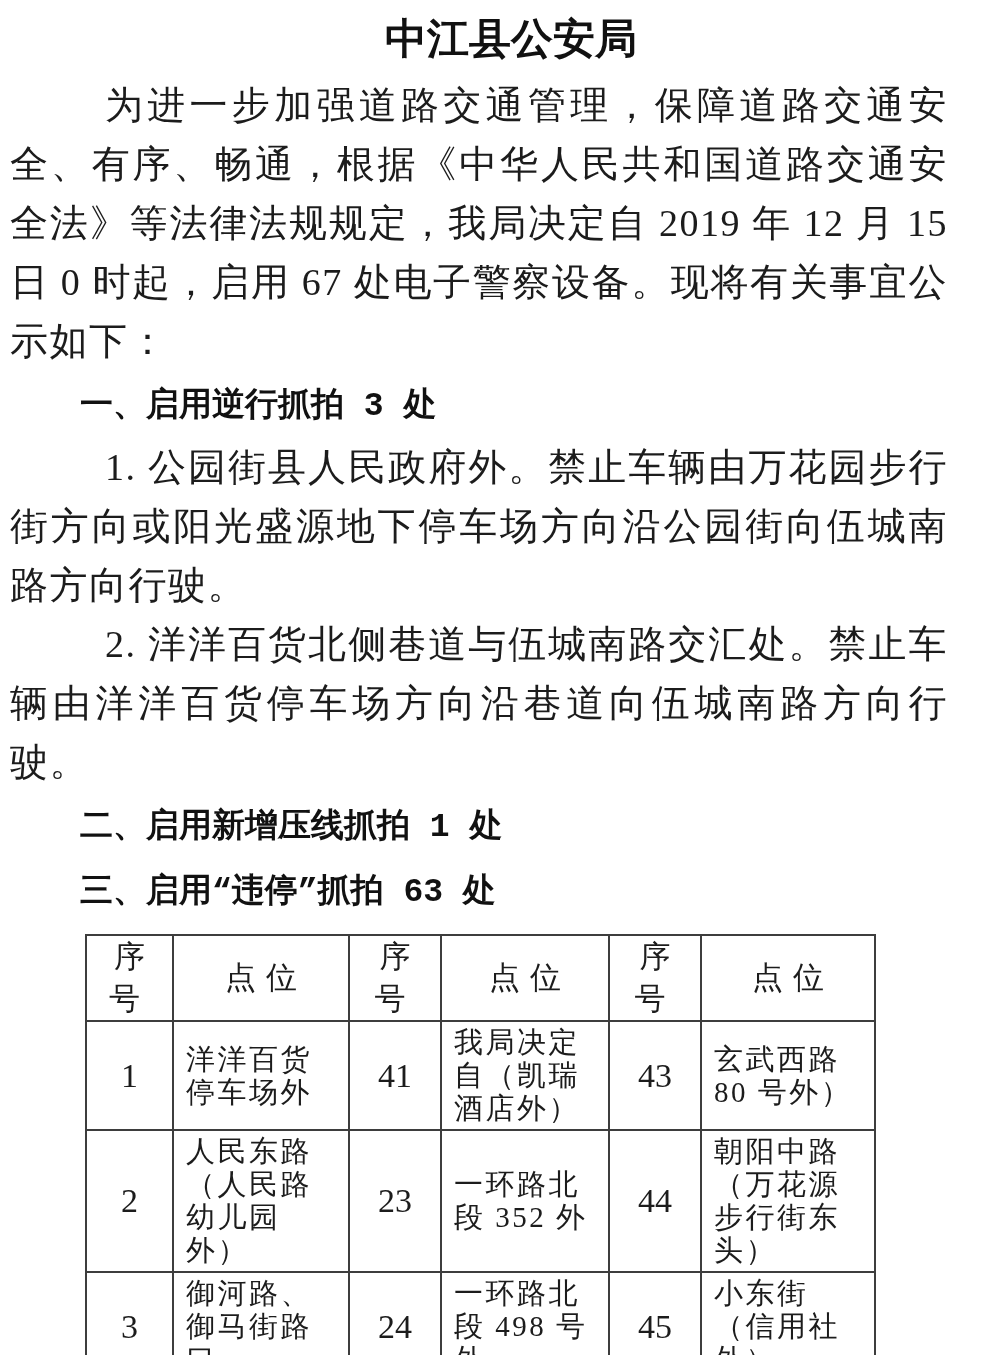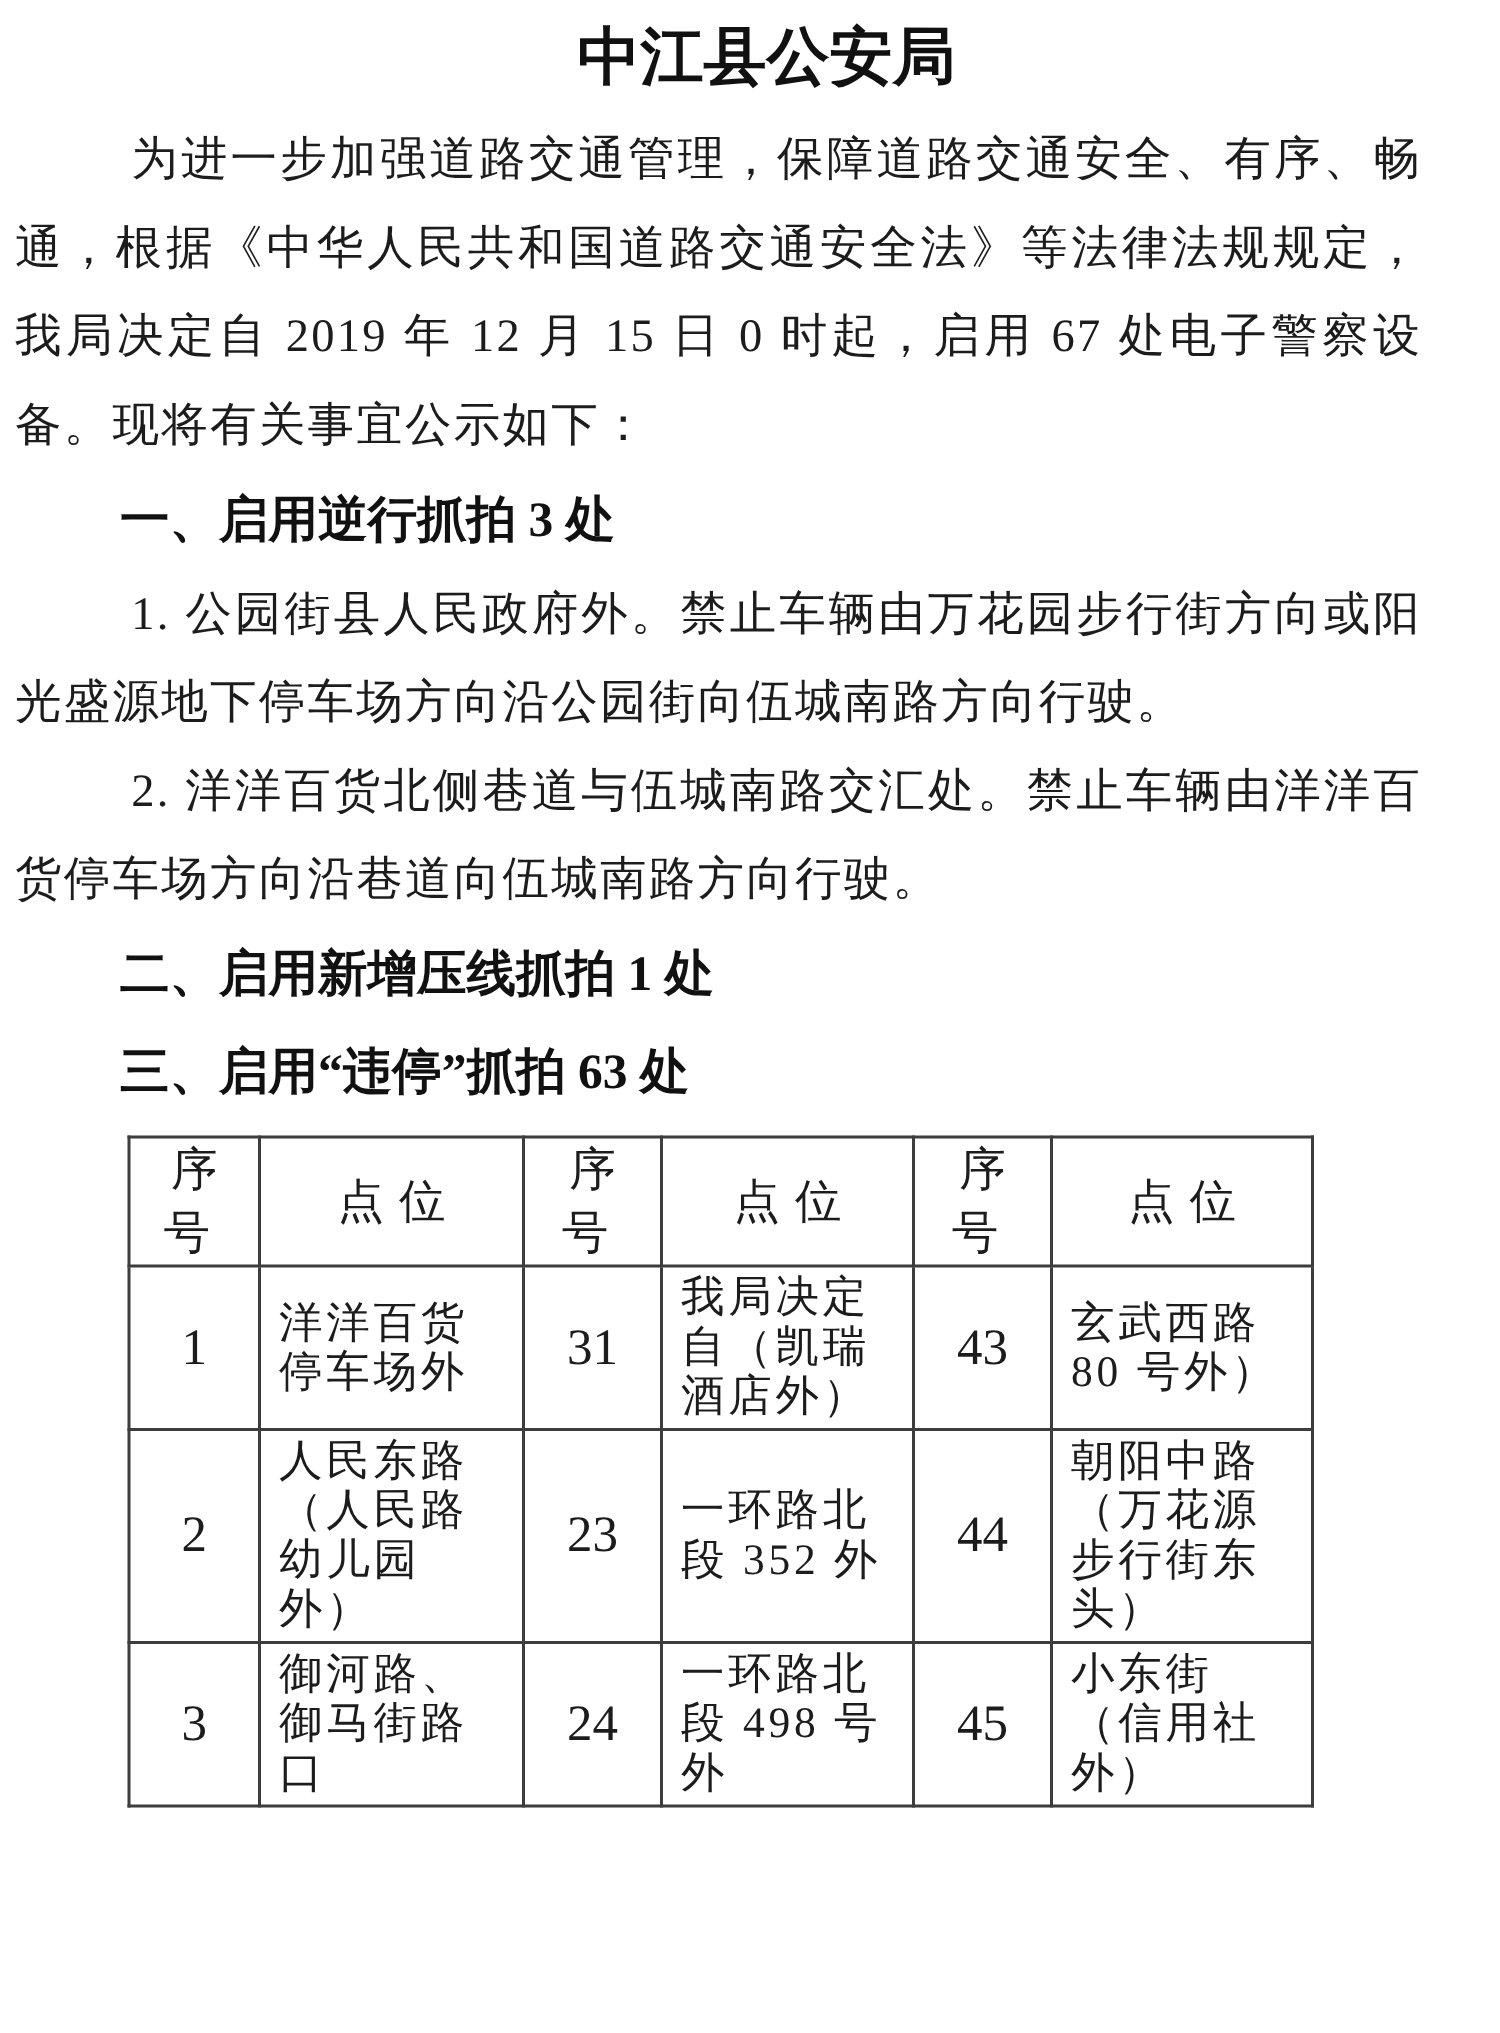--- a/index.html
+++ b/index.html
@@ -17,31 +17,31 @@
   .title-wrap { padding-top: 12px; margin-left: 22px; }
   .doc-title {
     text-align: center;
     font-weight: bold;
     font-size: 42px;
     line-height: 54px;
     color: #111;
     font-family: "Liberation Serif", "DejaVu Serif", serif;
   }
   .body-text {
-    font-size: 31px;
+    font-size: 38px;
     line-height: 59px;
     text-align: justify;
     letter-spacing: 1.5px;
     padding: 0 52px 0 10px;
     color: #1c1c1c;
   }
   .indent { text-indent: 2.5em; }
   .intro { margin-top: 10px; }
   .sec-heading {
-    font-family: Liberation Serif, serif;
+    font-family: Liberation Mono, monospace;
     font-weight: bold;
     font-size: 33px;
     line-height: 59px;
     margin: 6px 0 2px 80px;
     color: #111;
   }
   table.loc-table {
     border-collapse: collapse;
     table-layout: fixed;
     width: 789px;
@@ -109,21 +109,21 @@
           <th>序号</th>
           <th>点位</th>
           <th>序号</th>
           <th>点位</th>
         </tr>
       </thead>
     <tbody>
         <tr>
           <td class="num">1</td>
           <td class="loc">洋洋百货停车场外</td>
-          <td class="num">31</td>
+          <td class="num">41</td>
           <td class="loc">我局决定自（凯瑞酒店外）</td>
           <td class="num">43</td>
           <td class="loc">玄武西路 80 号外）</td>
         </tr>
         <tr>
           <td class="num">2</td>
           <td class="loc">人民东路（人民路幼儿园外）</td>
           <td class="num">23</td>
           <td class="loc">一环路北段 352 外</td>
           <td class="num">44</td>

